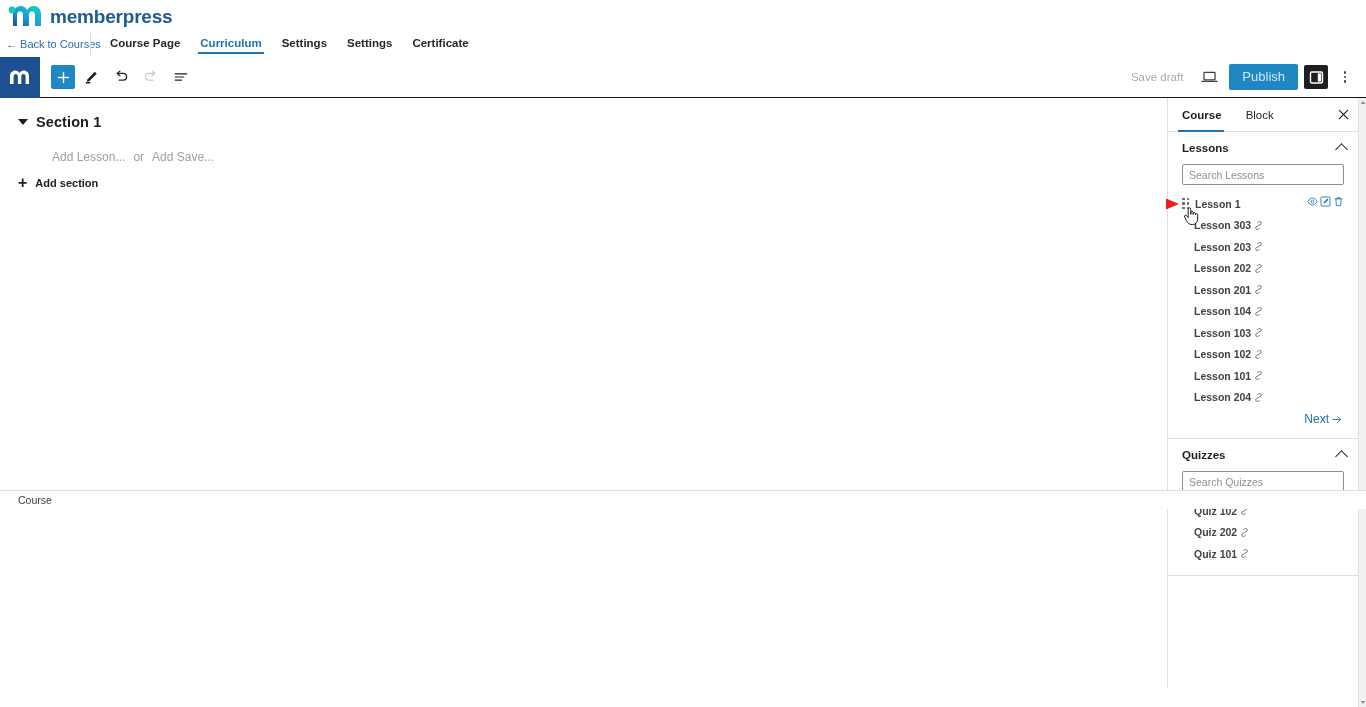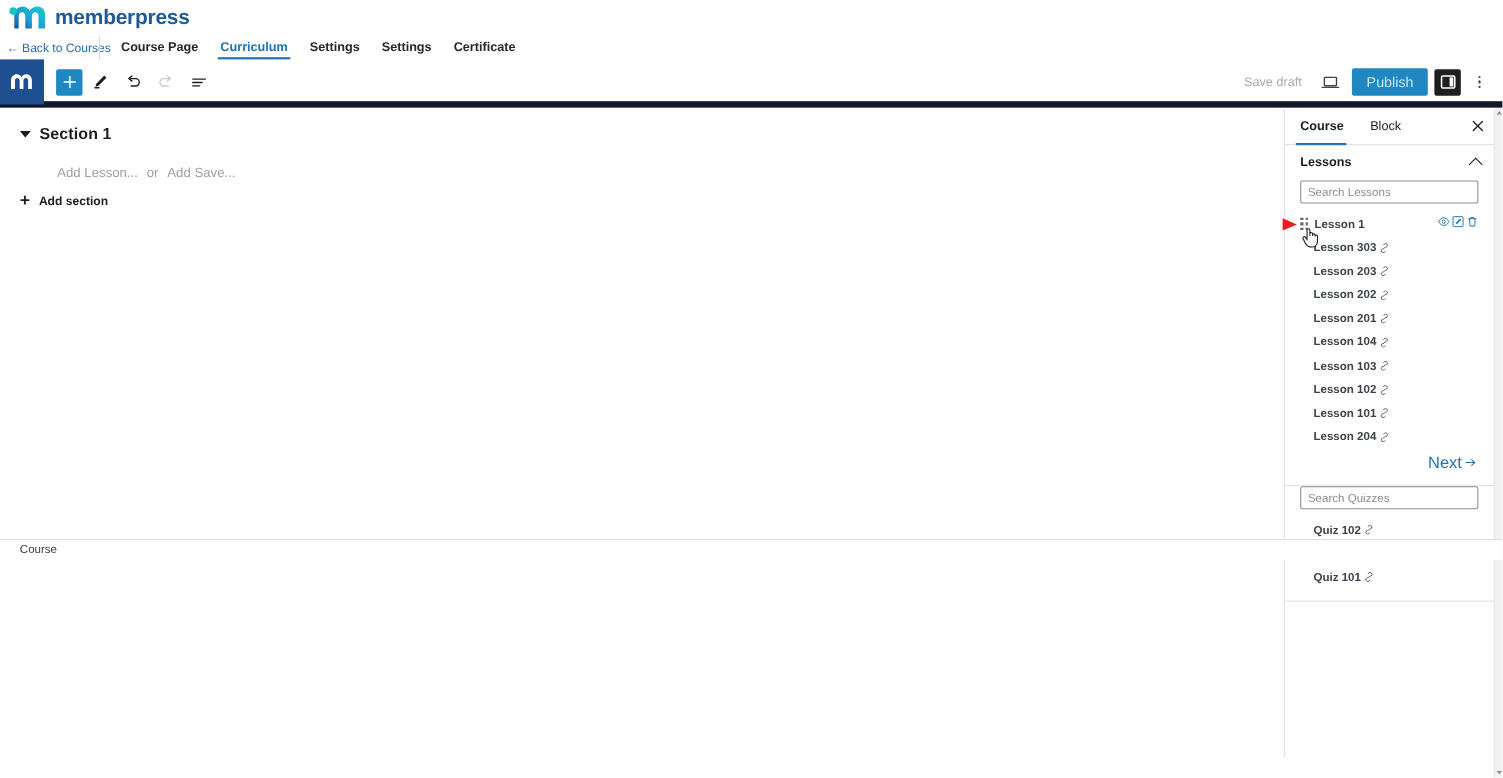--- a/index.html
+++ b/index.html
@@ -51,21 +51,21 @@
   }
   .mp-tab.active { color: #1f72b5; }
   .mp-tab.active::after {
     content: ""; position: absolute; left: 8px; right: 8px; bottom: 0;
     height: 2px; background: #1f72b5;
   }
 
   
   .gb-toolbar {
     position: absolute; top: 57px; left: 0; width: 1366px; height: 41px;
-    background: #ffffff; border-bottom: 6px solid #0f172a;
+    background: #ffffff; border-bottom: 1px solid #0f172a;
     display: flex; align-items: center;
   }
   .gb-logo-square {
     width: 40px; height: 41px; background: #1d4f91;
     display: flex; align-items: center; justify-content: center;
     cursor: pointer; flex: 0 0 auto;
   }
   .gb-logo-square svg { display: block; }
   .gb-left-tools {
     display: flex; align-items: center; gap: 2px; margin-left: 11px;
@@ -203,21 +203,21 @@
   .row-actions {
     position: absolute; right: 0px; top: 3px;
     display: flex; align-items: center; gap: 2px;
   }
   .act-icon { cursor: pointer; display: inline-flex; color: #1f72b5; }
 
   .next-link-row {
     display: flex; justify-content: flex-end; padding: 4px 2px 2px 0;
   }
   .next-link {
-    font-size: 15px; color: #1f72b5; cursor: pointer;
+    font-size: 12px; color: #1f72b5; cursor: pointer;
     display: inline-flex; align-items: center; gap: 3px;
   }
 
   
   .hand-cursor {
     position: absolute; left: 1183px; top: 206px; width: 16px; height: 20px;
     pointer-events: none;
   }
   
   .red-arrow {
@@ -504,20 +504,24 @@
             <span>Next</span>
             <svg width="10" height="9" viewBox="0 0 12 10">
               <path d="M1 5 H10 M7 1.8 L10.4 5 L7 8.2" fill="none" stroke="#1f72b5" stroke-width="1.1" stroke-linecap="round" stroke-linejoin="round"></path>
             </svg>
           </span>
         </div>
       </div>
     </div>
 
     <div class="panel">
+      <div class="panel-head">
+        <span class="panel-title">Quizzes</span>
+        <span class="chev-up"></span>
+      </div>
       <div class="panel-body">
         <input class="search-input" type="text" placeholder="Search Quizzes" style="">
 
         <div class="item-list">
           <div class="list-item">
             <span class="item-label">Quiz 102</span>
             <span class="link-icon">
               <svg width="9" height="9" viewBox="0 0 12 12">
                   <path d="M4.4 7.6 L7.6 4.4 M4.6 2.4 L5.8 1.2 A2.2 2.2 0 0 1 9 4.4 L7.8 5.6 M4.2 6.4 L3 7.6 A2.2 2.2 0 0 0 6.2 10.8 L7.4 9.6" fill="none" stroke="#3c434a" stroke-width="1"></path>
                 </svg>

